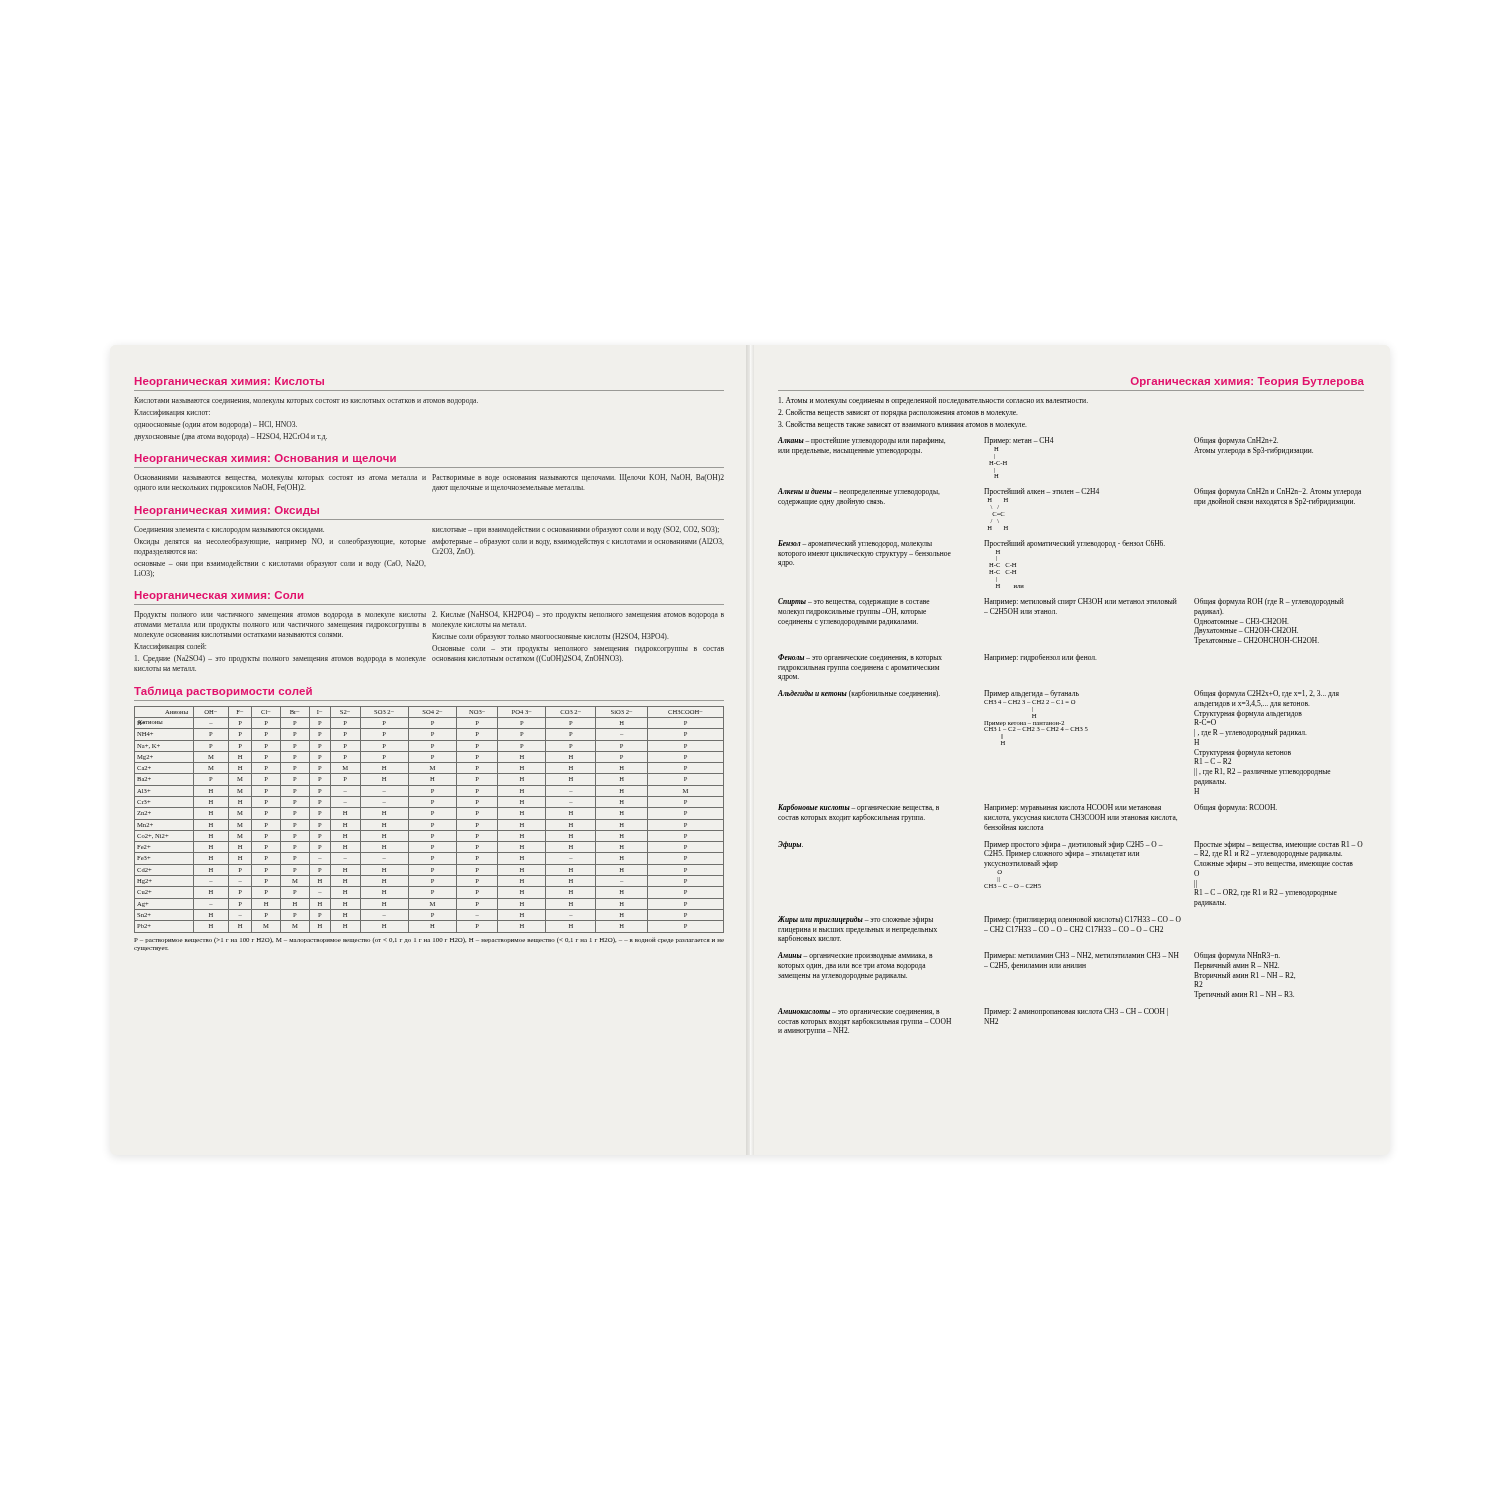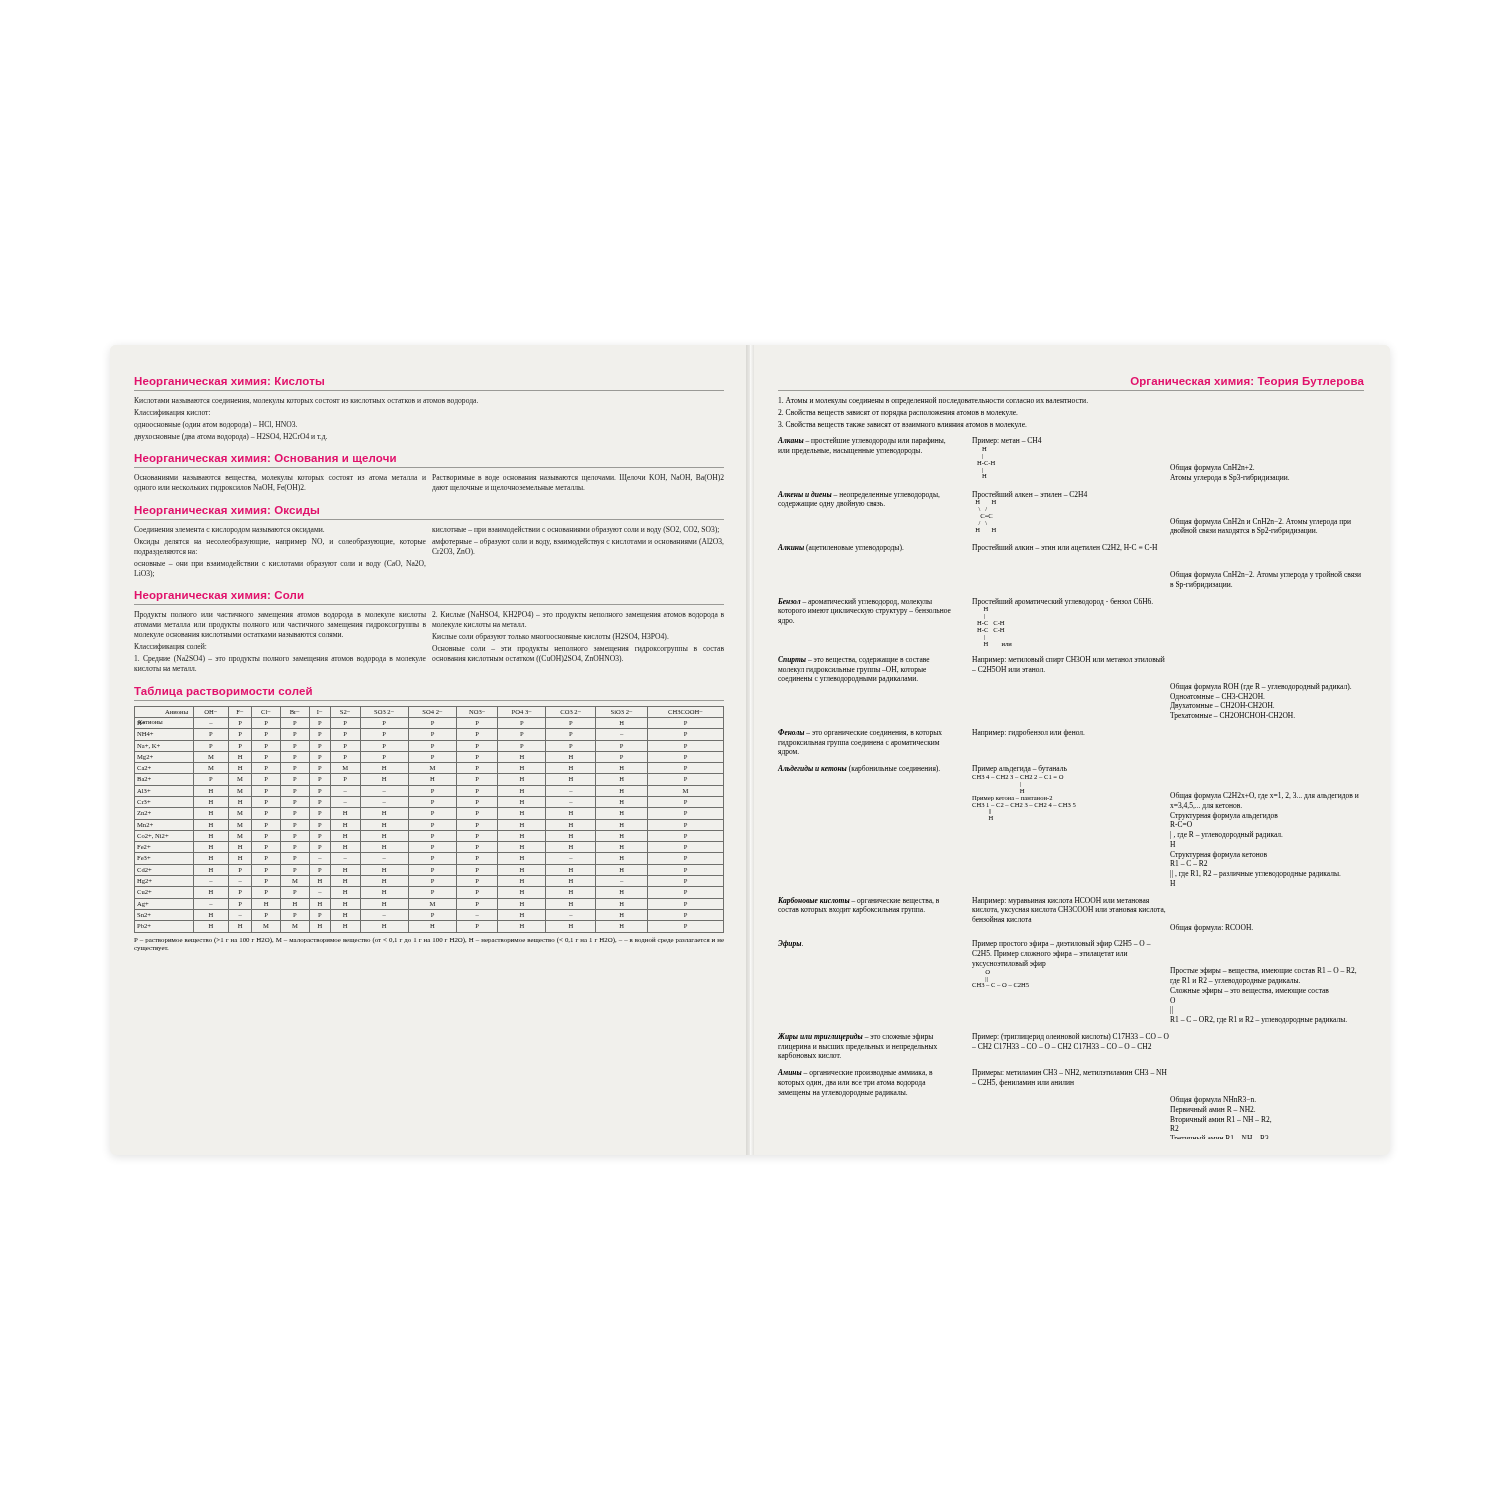--- a/index.html
+++ b/index.html
@@ -27,24 +27,24 @@
   table.sol{border-collapse:collapse;width:100%;font-size:6.6px;color:#111;margin-top:2px;}
   table.sol td,table.sol th{border:1px solid #6f6f6c;padding:0 2px;height:10.3px;line-height:10.3px;text-align:center;}
   table.sol td.cat{text-align:left;width:54px;}
   table.sol th{font-weight:normal;}
   .corner{position:relative;height:21px;padding:0;}
   .corner .an{position:absolute;left:30px;top:0px;}
   .corner .oh{position:absolute;left:3px;top:10px;}
   .note{font-size:6.9px;line-height:1.25;margin-top:3px;text-align:justify;}
   
   .rlist{font-size:7.6px;line-height:1.32;margin-bottom:6px;}
-  .row{display:flex;font-size:7.5px;line-height:1.30;margin-bottom:7px;align-items:flex-start;}
+  .row{display:flex;gap:12px;font-size:7.5px;line-height:1.30;margin-bottom:7px;align-items:flex-start;}
   .row .c1{width:178px;}
   .row .c2{width:198px;margin-left:16px;}
-  .row .c3{flex:1;margin-top:27px;}
+  .row .c3{flex:1;}
   .struct{font-size:6.6px;line-height:1.05;white-space:pre;font-family:"Liberation Serif",serif;}
 </style>
 </head>
 <body>
 
 <div class="stage">
   <div class="spread">
 
     <div class="page left">
 
@@ -465,25 +465,20 @@
           <div class="row">
             <div class="c1"><span class="b">Алкены и диены</span> – неопределенные углеводороды, содержащие одну двойную связь.</div>
             <div class="c2">Простейший алкен – этилен – C2H4<div class="struct">  H       H
     \   /
      C=C
     /   \
   H       H</div></div>
             <div class="c3" style="white-space: pre-line;">Общая формула CnH2n и CnH2n−2. Атомы углерода при двойной связи находятся в Sp2-гибридизации.</div>
           </div>
           <div class="row">
-            <div class="c1"><span class="b">Алкины</span> (ацетиленовые углеводороды).</div>
-            <div class="c2">Простейший алкин – этин или ацетилен C2H2, H-C ≡ C-H</div>
-            <div class="c3" style="white-space: pre-line;">Общая формула CnH2n−2. Атомы углерода у тройной связи в Sp-гибридизации.</div>
-          </div>
-          <div class="row">
             <div class="c1"><span class="b">Бензол</span> – ароматический углеводород, молекулы которого имеют циклическую структуру – бензольное ядро.</div>
             <div class="c2">Простейший ароматический углеводород - бензол C6H6.<div class="struct">       H
        |
    H-C   C-H
    H-C   C-H
        |
        H        или</div></div>
             <div class="c3" style="white-space: pre-line;"></div>
           </div>
           <div class="row">

